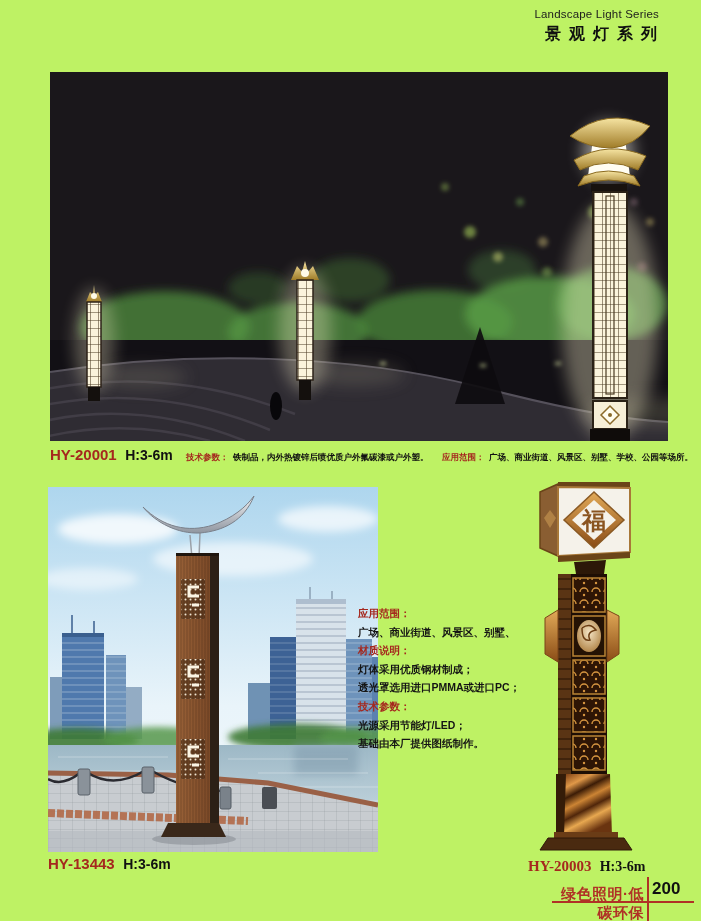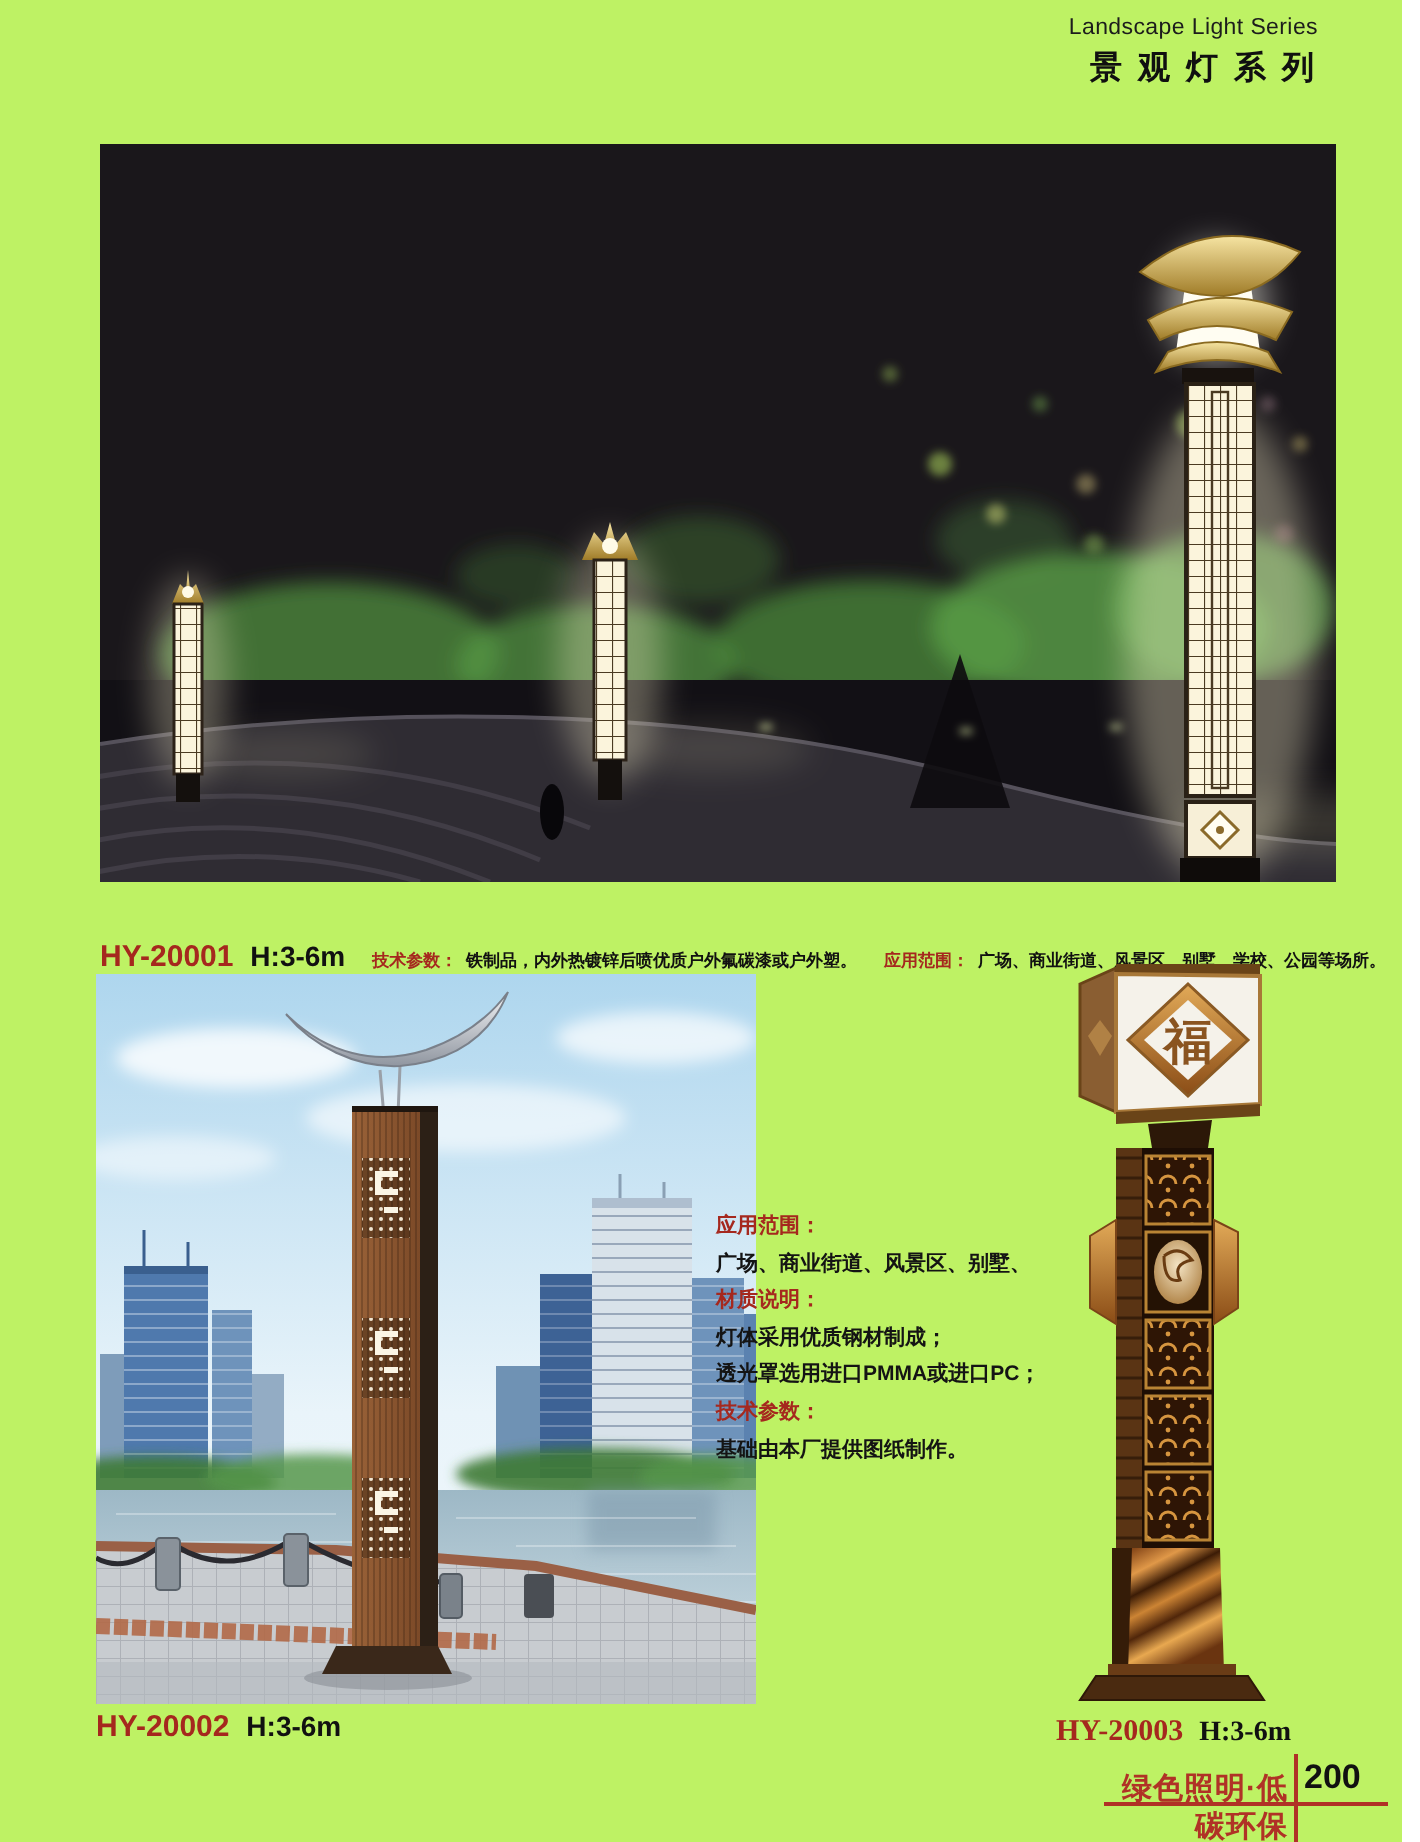--- a/index.html
+++ b/index.html
@@ -12,21 +12,21 @@
   .photo{position:absolute;overflow:hidden;}
   #night{left:50px;top:72px;width:618px;height:369px;background:#1a171b;}
   #water{left:48px;top:487px;width:330px;height:365px;}
   #fulamp{left:518px;top:478px;width:176px;height:380px;}
   
   .cap{position:absolute;white-space:nowrap;}
   .cap .model{font-size:15px;font-weight:bold;color:#a5281e;}
   .cap .hval{font-size:14px;font-weight:600;color:#111;margin-left:4px;}
   .cap .slabel{font-size:8.5px;font-weight:bold;color:#a5281e;margin-left:9px;}
   .cap .stext{font-size:8.5px;font-weight:600;color:#111;}
-  #cap1{left:50px;top:446px;width:640px;margin-top:24px;}
+  #cap1{left:50px;top:446px;width:640px;}
   #cap2{left:48px;top:855px;}
   #cap3{left:528px;top:857px;font-family:Liberation Serif, serif;}
   
   #specs{position:absolute;left:358px;top:604px;width:190px;}
   #specs .ln{font-size:10.5px;line-height:18.6px;font-weight:600;color:#141414;}
   #specs .ln.hd{color:#a5281e;font-weight:bold;}
   
   .foot-slogan{position:absolute;left:552px;top:885px;width:92px;text-align:right;
                font-size:15px;font-weight:bold;color:#b03226;letter-spacing:.5px;}
   .foot-hline{position:absolute;left:552px;top:901px;width:142px;height:2px;background:#b03226;}
@@ -283,31 +283,32 @@
           <rect x="133" y="252" width="24" height="40" fill="url(#wf-perf)"></rect>
           <path d="M151,260 h-10 v9 h10 M144,278 h7" stroke="#fbf5e5" stroke-width="3" fill="none"></path>
         </g>
         <ellipse cx="146" cy="352" rx="42" ry="6" fill="#8a8f96" opacity=".6"></ellipse>
         <polygon points="120,336 171,336 178,350 113,350" fill="#3a281a"></polygon>
       </g>
     </svg>
   </div>
 
   <div id="cap2" class="cap">
-    <span class="model">HY-20002</span>
+    <span class="model">HY-13443</span>
     <span class="hval">H:3-6m</span>
   </div>
 
   <div id="specs">
     <div class="ln hd">应用范围：</div>
     <div class="ln">广场、商业街道、风景区、别墅、</div>
     <div class="ln hd">材质说明：</div>
     <div class="ln">灯体采用优质钢材制成；</div>
     <div class="ln">透光罩选用进口PMMA或进口PC；</div>
     <div class="ln hd">技术参数：</div>
+    <div class="ln">光源采用节能灯/LED；</div>
     <div class="ln">基础由本厂提供图纸制作。</div>
   </div>
 
   <div id="fulamp" class="photo">
     <svg width="176" height="380" viewBox="0 0 176 380">
       <defs>
         <linearGradient id="fu-bronze" x1="0" y1="0" x2="0" y2="1">
           <stop offset="0" stop-color="#e2aa58"></stop>
             <stop offset="1" stop-color="#8a4c16"></stop>
         </linearGradient>

